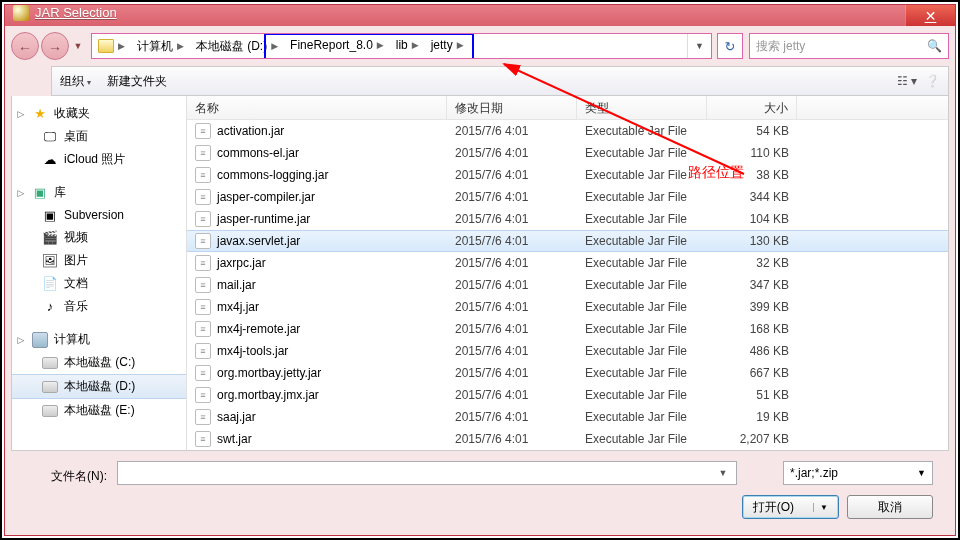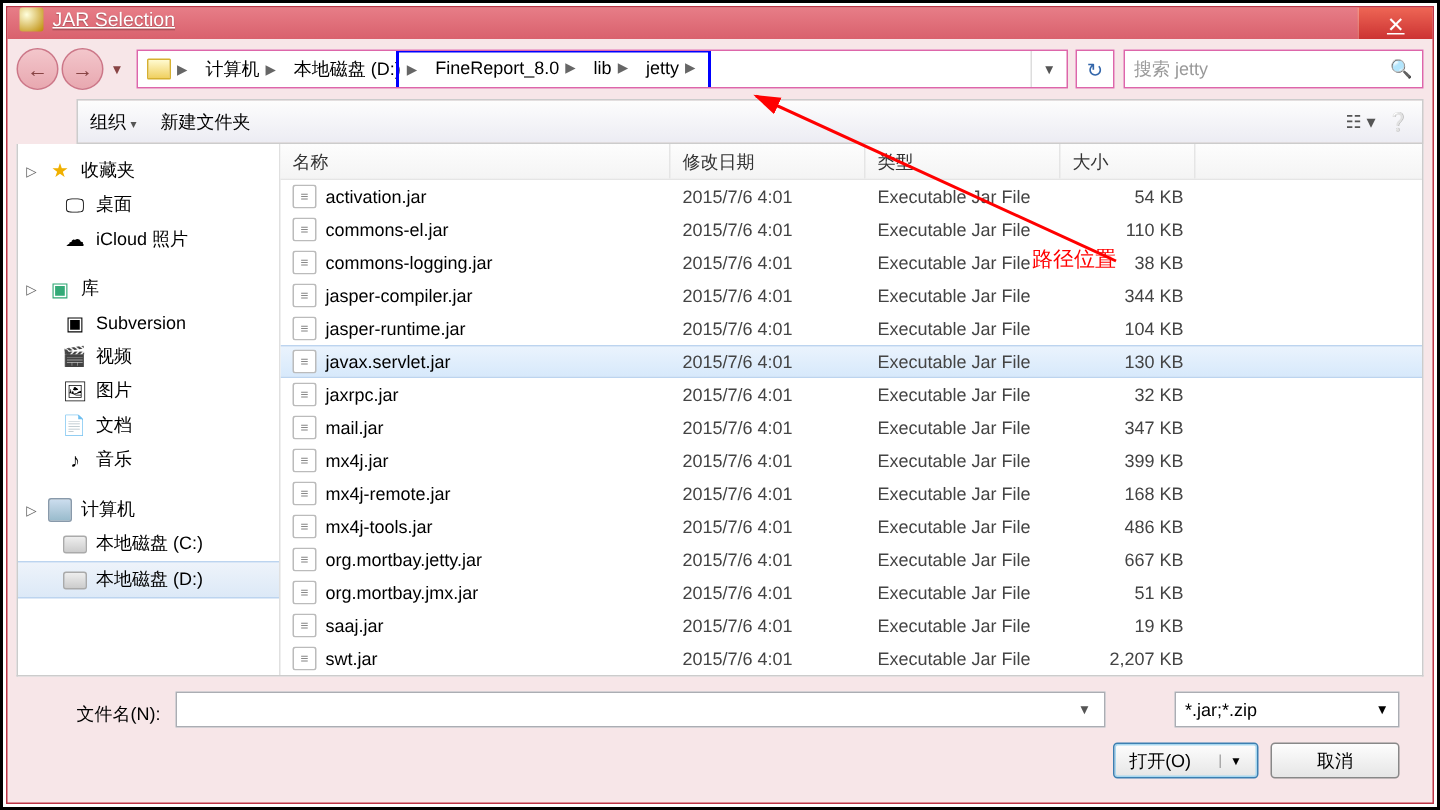--- a/index.html
+++ b/index.html
@@ -41,21 +41,21 @@
 .star { color: #f0b000; }
 .lib { color: #3a7; }
 .comp { background: linear-gradient(#cde,#9bc); border:1px solid #89a; border-radius:2px; }
 .drive { background: linear-gradient(#eee,#ccc); border:1px solid #aaa; border-radius:2px; width:16px; height:12px; }
 .filelist { flex: 1; display: flex; flex-direction: column; }
 .cols { display: flex; height: 24px; border-bottom: 1px solid #e5e5e5; background: linear-gradient(#fdfdfd,#f4f4f4); }
 .col { padding: 4px 8px; border-right: 1px solid #e5e5e5; color: #333; }
 .col.name { width: 260px; }
 .col.date { width: 130px; }
 .col.type { width: 130px; }
-.col.size { width: 90px; text-align: left; }
+.col.size { width: 90px; text-align: right; }
 .rows { flex: 1; overflow-y: auto; position: relative; }
 .row { display: flex; height: 22px; align-items: center; }
 .row.sel { background: linear-gradient(#eaf3fd,#d7e9fb); border:1px solid #bcd4ef; border-left:none; border-right:none; }
 .cell { padding: 0 8px; overflow: hidden; white-space: nowrap; }
 .cell.name { width: 260px; display: flex; align-items: center; gap: 6px; }
 .cell.date { width: 130px; color: #444; }
 .cell.type { width: 130px; color: #444; }
 .cell.size { width: 90px; text-align: right; color: #444; }
 .jaricon { width:16px; height:16px; background: #fff; border:1px solid #bbb; border-radius:2px; display:inline-flex; align-items:center; justify-content:center; font-size:9px; color:#888; }
 .bottom { padding: 10px 16px; display: flex; flex-direction: column; gap: 10px; }
@@ -191,20 +191,24 @@
               </div>
           <div id="comp-items">
                 <div class="side-item">
                   <span class="drive"></span>
                   <span>本地磁盘 (C:)</span>
                 </div>
                 <div class="side-item sel">
                   <span class="drive"></span>
                   <span>本地磁盘 (D:)</span>
                 </div>
+                <div class="side-item">
+                  <span class="drive"></span>
+                  <span>本地磁盘 (E:)</span>
+                </div>
               </div>
         </div>
       </div>
 
       <div class="filelist">
         <div class="cols">
           <div class="col name">名称</div>
           <div class="col date">修改日期</div>
           <div class="col type">类型</div>
           <div class="col size">大小</div>

